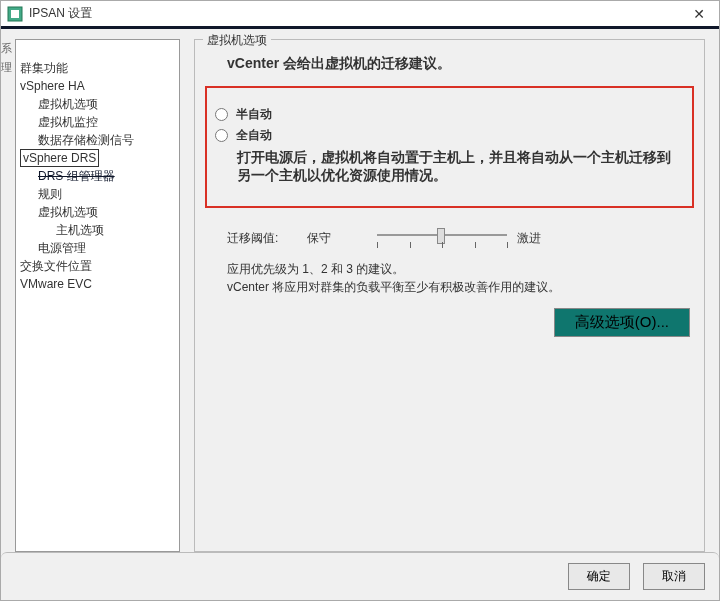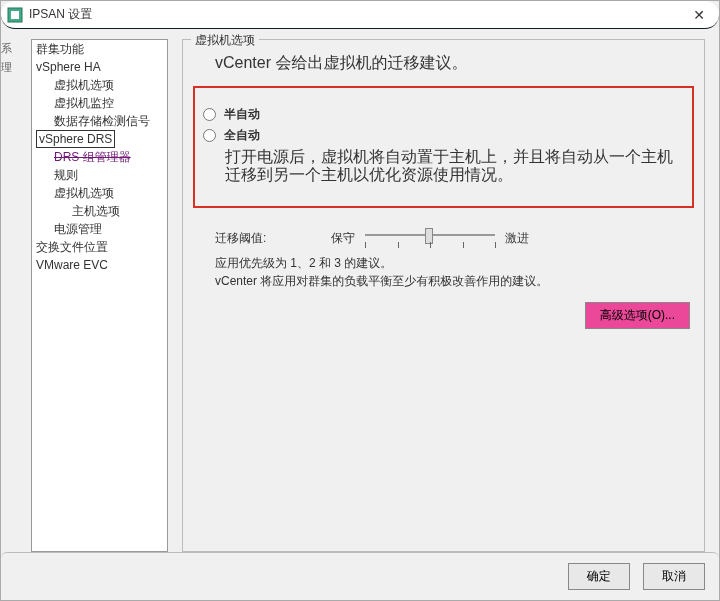--- a/index.html
+++ b/index.html
@@ -1,50 +1,50 @@
 <!DOCTYPE html>
 <html><head>
 <meta charset="utf-8">
 <style>
 * { margin: 0; padding: 0; box-sizing: border-box; }
 body { font-family: "Microsoft YaHei", SimSun, Arial, sans-serif; font-size: 12px; background: #fff; color: #333; }
 .dialog { width: 720px; height: 601px; border: 1px solid #aaa; display: flex; flex-direction: column; background: #f0f0f0; }
-.titlebar { height: 28px; background: #fff; display: flex; align-items: center; padding: 0 6px; border-bottom: 1px solid #0f172a; border-radius: 14px; }
+.titlebar { height: 28px; background: #fff; display: flex; align-items: center; padding: 0 6px; border-bottom: 3px solid #0f172a; }
 .titlebar .icon { width: 16px; height: 16px; margin-right: 6px; }
 .titlebar .title { flex: 1; font-size: 12px; }
 .titlebar .close { width: 28px; height: 24px; display: flex; align-items: center; justify-content: center; cursor: pointer; font-size: 14px; }
 .body { flex: 1; display: flex; padding: 10px 0 0 0; background: #f0f0f0; }
 .leftcol { width: 4px; background: #f0f0f0; display: flex; flex-direction: column; font-size: 11px; color: #666; }
 .leftcol span { padding: 2px 0; }
-.sidebar { width: 137px; margin-left: 26px; background: #fff; border: 1px solid #999; padding: 0 4px; overflow: hidden; }
+.sidebar { width: 165px; margin-left: 10px; background: #fff; border: 1px solid #999; padding: 19px 4px; overflow: hidden; }
 .tree-item { padding: 1px 0; line-height: 16px; font-size: 12px; color: #333; cursor: default; }
 .tree-item.indent1 { padding-left: 18px; }
 .tree-item.indent2 { padding-left: 36px; }
 .tree-item.selected { border: 1px solid #333; display: inline-block; padding: 0 2px; margin-left: 0px; }
-.tree-item.struck { text-decoration: line-through; color: #701a75; }
+.tree-item.struck { text-decoration: line-through; color: #0f172a; }
 .content { flex: 1; padding: 0 14px 0 14px; background: #f0f0f0; display: flex; flex-direction: column; }
 .groupbox { border: 1px solid #bbb; position: relative; padding: 14px 10px 10px 10px; flex: 1; }
 .groupbox-label { position: absolute; top: -8px; left: 8px; background: #f0f0f0; padding: 0 4px; font-size: 12px; }
 .highlight-box { border: 2px solid #d93025; padding: 18px 8px; margin-top: 6px; }
 .radio-row { display: flex; align-items: flex-start; margin-bottom: 4px; }
 .radio-row input { margin-top: 2px; margin-right: 8px; }
 .radio-row .label { font-weight: bold; font-size: 12px; }
-.radio-desc { margin-left: 22px; font-size: 16px; line-height: 18px; margin-bottom: 14px; }
+.radio-desc { margin-left: 22px; font-size: 14px; line-height: 18px; margin-bottom: 14px; font-weight: bold; }
 .slider-row { display: flex; align-items: center; margin-top: 20px; margin-left: 22px; }
 .slider-label { width: 80px; }
-.slider-left { width: 60px; text-align: right; margin-right: 10px; }
+.slider-left { width: 60px; margin-right: 10px; }
 .slider-track { width: 130px; height: 20px; position: relative; }
 .slider-ticks { position: absolute; bottom: 0; width: 100%; height: 6px; }
 .slider-ticks span { position: absolute; width: 1px; height: 6px; background: #666; bottom: 0; }
 .slider-line { position: absolute; top: 6px; height: 2px; background: #999; width: 100%; }
 .slider-thumb { position: absolute; width: 8px; height: 16px; background: #ddd; border:1px solid #888; top:0; left: 60px; }
 .slider-right { margin-left: 10px; }
-.note { margin-top: 6px; margin-left: 22px; line-height: 18px; }
+.note { margin-top: 12px; margin-left: 22px; line-height: 18px; }
 .adv-row { margin-top: auto; text-align: right; padding: 12px 4px 8px 0; }
-.adv-btn { padding: 4px 14px; font-size: 12px; background: #ec4899; border: 1px solid #888; cursor: pointer; }
+.adv-btn { padding: 4px 20px; font-size: 15px; background: #0f766e; border: 1px solid #888; cursor: pointer; }
 .footer { border-top: 1px solid #bbb; padding: 10px 14px; text-align: right; background: #f0f0f0; border-radius: 6px; }
 .footer button { padding: 4px 18px; margin-left: 10px; font-size: 12px; background: #e8e8e8; border: 1px solid #888; cursor: pointer; }
 </style>
 </head>
 <body>
 
 <div class="dialog">
   <div class="titlebar">
     <span class="icon">
       <svg width="16" height="16">

